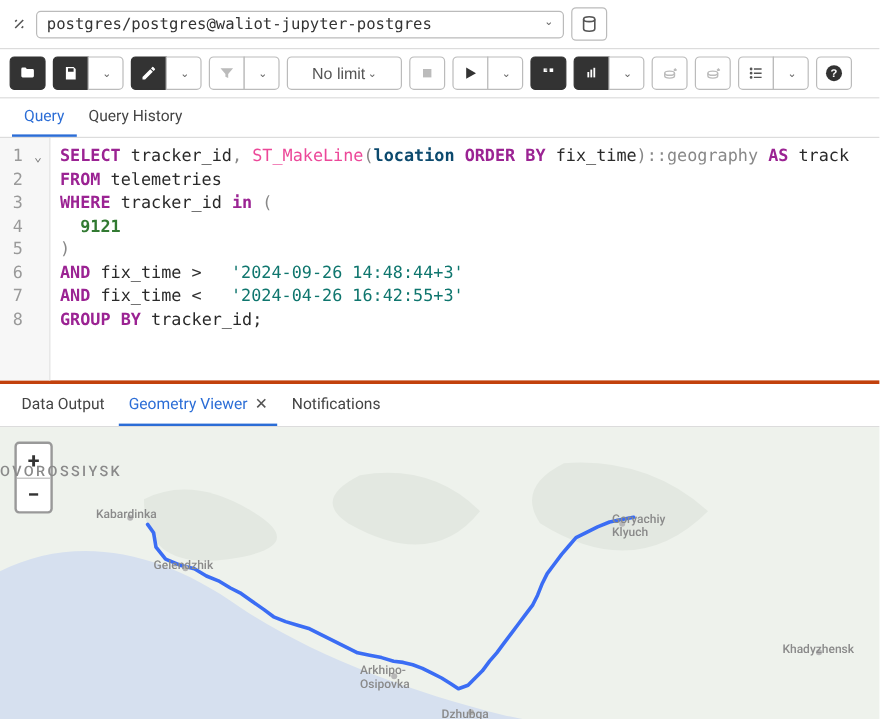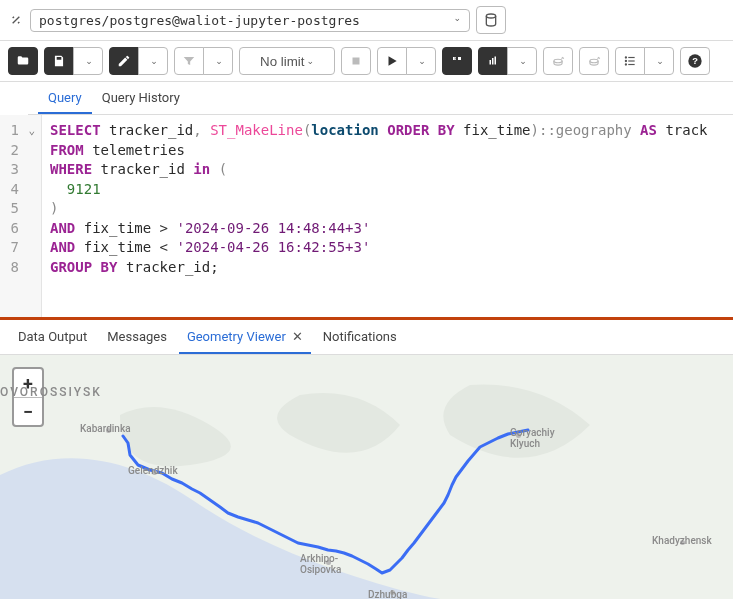--- a/index.html
+++ b/index.html
@@ -17,36 +17,36 @@
   .toolbar { display: flex; align-items: center; gap: 6px; padding: 6px 8px; border-bottom: 1px solid #dcdcdc; }
   .btn-group { display: inline-flex; }
   .btn-group .btn { border-radius: 0; margin-left: -1px; }
   .btn-group .btn:first-child { border-top-left-radius: 4px; border-bottom-left-radius: 4px; margin-left: 0; }
   .btn-group .btn:last-child { border-top-right-radius: 4px; border-bottom-right-radius: 4px; }
   .btn-limit { min-width: 96px; color: #555; padding: 4px 10px; }
   .btn.disabled { color: #bbb; cursor: default; }
   .caret { font-size: 9px; margin-left: 2px; color: #666; }
   
   
-  .tabs { display: flex; border-bottom: 1px solid #dcdcdc; padding: 0 10px; margin-left: 28px; }
+  .tabs { display: flex; border-bottom: 1px solid #dcdcdc; padding: 0 10px; }
   .tab { padding: 8px 10px 7px; font-size: 13px; color: #444; cursor: pointer; border-bottom: 2px solid transparent; }
   .tab.active { color: #2b6dd6; border-bottom-color: #2b6dd6; }
   
   
   .editor { display: flex; font-family: ui-monospace, SFMono-Regular, Menlo, Consolas, monospace; font-size: 14px; line-height: 19.5px; }
   .gutter { width: 42px; background: #f7f7f7; border-right: 1px solid #e4e4e4; text-align: right; color: #9a9a9a; padding: 6px 4px 40px 2px; user-select: none; }
   .gutter .ln { padding-right: 18px; position: relative; }
   .gutter .ln.fold::after { content: "⌄"; position: absolute; right: 2px; top: 0; font-size: 11px; color: #777; }
   .code { padding: 6px 8px 40px; white-space: pre; }
   .kw { color: #9b2393; font-weight: 600; }
   .fn { color: #ec4899; text-align: right; }
   .id { color: #2a2a2a; }
   .arg { color: #0c4a6e; font-weight: 600; text-align: center; }
-  .num { color: #327a32; font-weight: 400; }
-  .str { color: #701a75; }
+  .num { color: #327a32; font-weight: 700; }
+  .str { color: #0f766e; margin-left: 16px; }
   .op { color: #333; }
   .t  { color: #888; }
   
   
   .otabs { display: flex; border-top: 3px solid #c2410c; border-bottom: 1px solid #dcdcdc; padding: 0 10px; gap: 4px; }
   .otab { padding: 9px 8px 8px; font-size: 13px; color: #444; cursor: pointer; border-bottom: 2px solid transparent; display: inline-flex; align-items: center; gap: 6px; }
   .otab.active { color: #2b6dd6; border-bottom-color: #2b6dd6; }
   .otab .x { color: #555; font-size: 13px; }
   
   
@@ -211,21 +211,20 @@
 <span class="kw">WHERE</span> <span class="id">tracker_id</span> <span class="kw">in</span> <span class="t">(</span>
   <span class="num">9121</span>
 <span class="t">)</span>
 <span class="kw">AND</span> <span class="id">fix_time</span> <span class="op">&gt;</span> <span class="str">'2024-09-26 14:48:44+3'</span>
 <span class="kw">AND</span> <span class="id">fix_time</span> <span class="op">&lt;</span> <span class="str">'2024-04-26 16:42:55+3'</span>
 <span class="kw">GROUP</span> <span class="kw">BY</span> <span class="id">tracker_id;</span></div>
 </div>
 
 <div class="otabs">
   <div class="otab">Data Output</div>
-  <div class="otab">Messages</div>
   <div class="otab active">
     <span>Geometry Viewer</span>
     <span class="x">✕</span>
   </div>
   <div class="otab">Notifications</div>
 </div>
 
 <div class="map">
   <svg class="track" viewBox="0 0 733 262">
 

